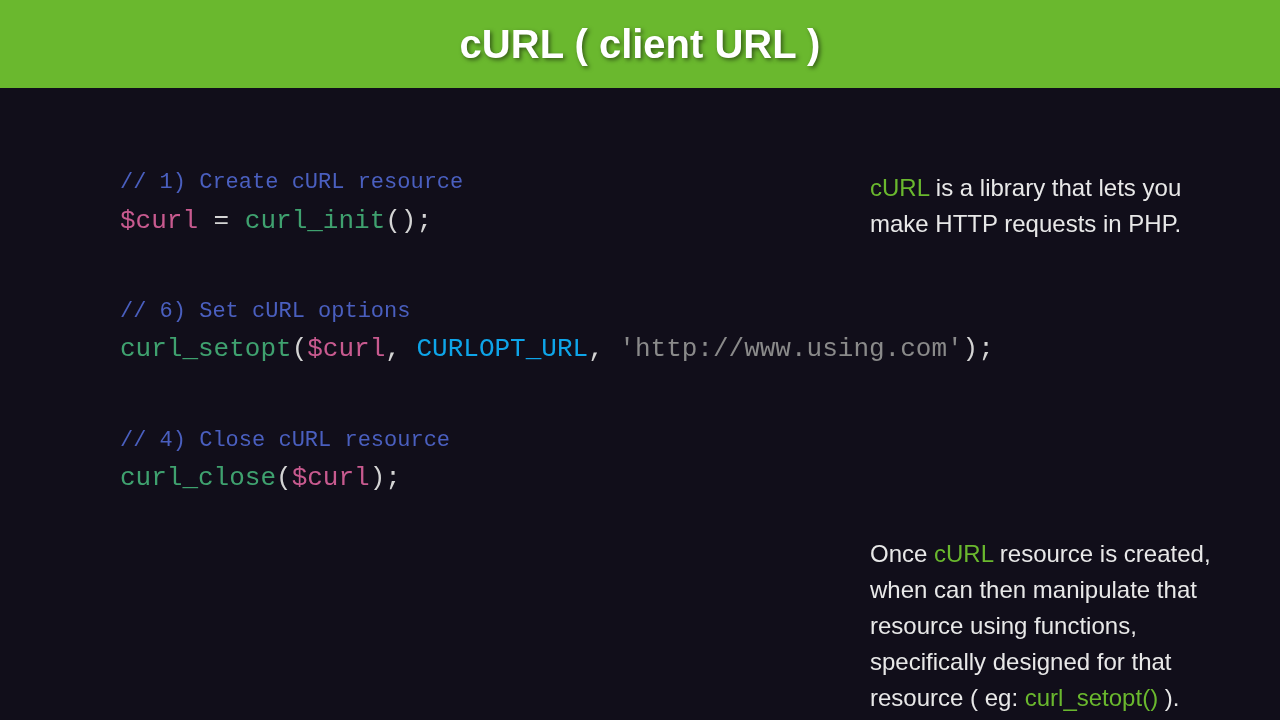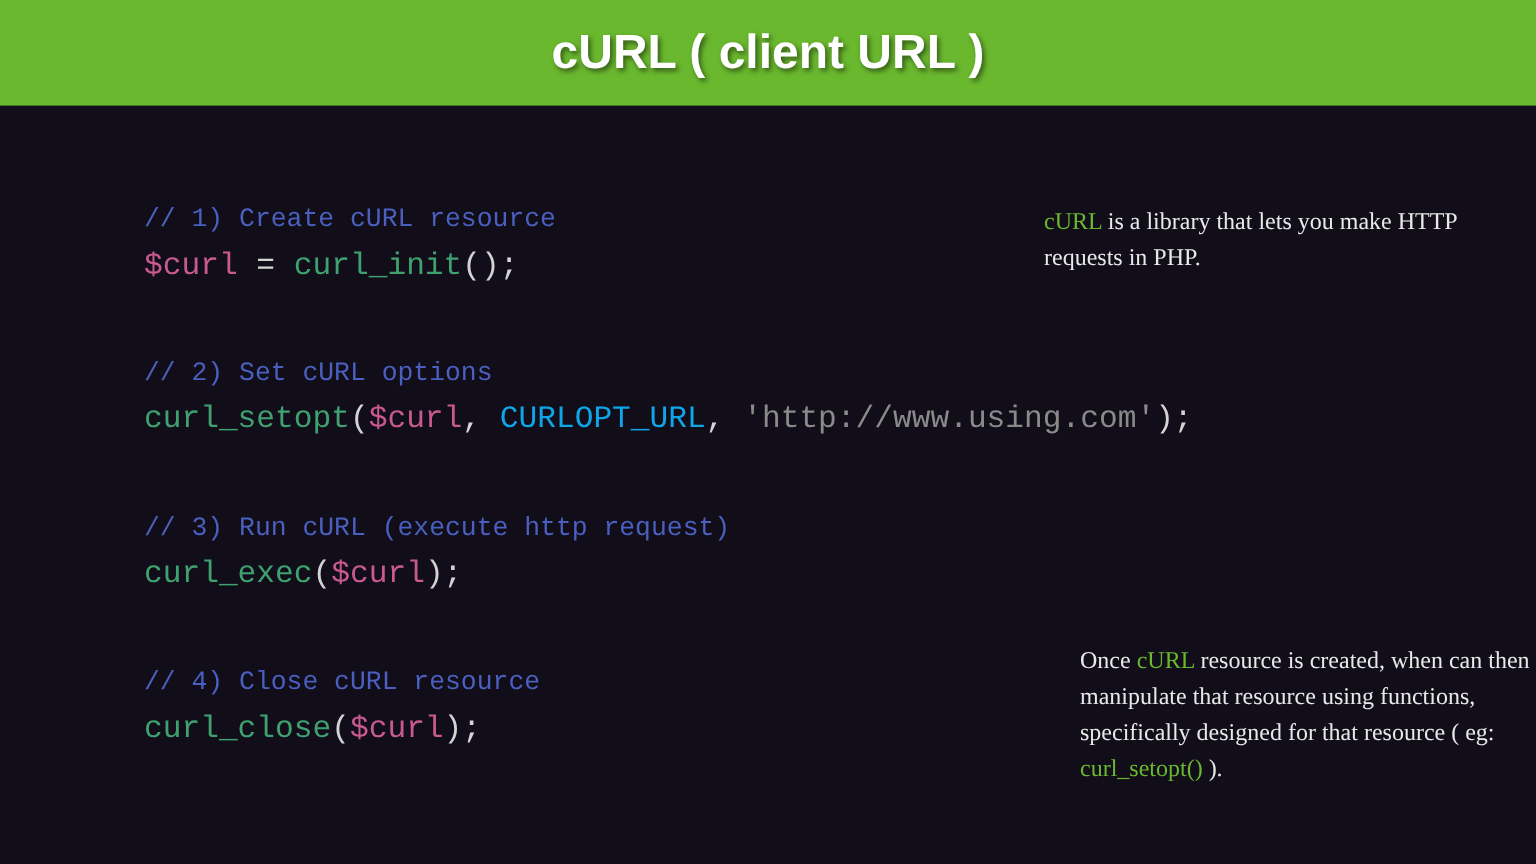--- a/index.html
+++ b/index.html
@@ -43,26 +43,25 @@
   .tok-var { color: #c85a8f; }
   .tok-op { color: #d4d4d4; }
   .tok-func { color: #3fa16f; }
   .tok-paren { color: #d4d4d4; }
   .tok-const { color: #0ea5e9; }
   .tok-str { color: #8a8a8a; }
 
   .note {
     position: absolute;
     color: #e8e8e8;
-    font-size: 20px;
+    font-size: 24px;
     line-height: 1.5;
-    font-family: Liberation Serif, serif;
   }
   .note-1 { left: 870px; top: 82px; width: 360px; }
-  .note-2 { left: 870px; top: 448px; width: 380px; margin-left: 30px; }
+  .note-2 { left: 870px; top: 448px; width: 380px; }
   .hl { color: #6ab82e; }
 </style>
 </head>
 <body>
 
 <div class="header">
   <div class="header-title">cURL ( client URL )</div>
 </div>
 
 <div class="content">
@@ -70,32 +69,26 @@
   <div class="code-area">
 
     <div class="code-block">
       <div class="comment">// 1) Create cURL resource</div>
       <div class="code-line">
         <span class="tok-var">$curl</span><span class="tok-op"> = </span><span class="tok-func">curl_init</span><span class="tok-paren">();</span>
       </div>
     </div>
 
     <div class="code-block">
-      <div class="comment">// 2) Set cURL options</div>
+      <div class="comment">// 6) Set cURL options</div>
       <div class="code-line">
         <span class="tok-func">curl_setopt</span><span class="tok-paren">(</span><span class="tok-var">$curl</span><span class="tok-op">, </span><span class="tok-const">CURLOPT_URL</span><span class="tok-op">, </span><span class="tok-str">'http://www.using.com'</span><span class="tok-paren">);</span>
       </div>
     </div>
 
-    <div class="code-block">
-      <div class="comment">// 3) Run cURL (execute http request)</div>
-      <div class="code-line">
-        <span class="tok-func">curl_exec</span><span class="tok-paren">(</span><span class="tok-var">$curl</span><span class="tok-paren">);</span>
-      </div>
-    </div>
 
     <div class="code-block">
       <div class="comment">// 4) Close cURL resource</div>
       <div class="code-line">
         <span class="tok-func">curl_close</span><span class="tok-paren">(</span><span class="tok-var">$curl</span><span class="tok-paren">);</span>
       </div>
     </div>
 
   </div>
 

